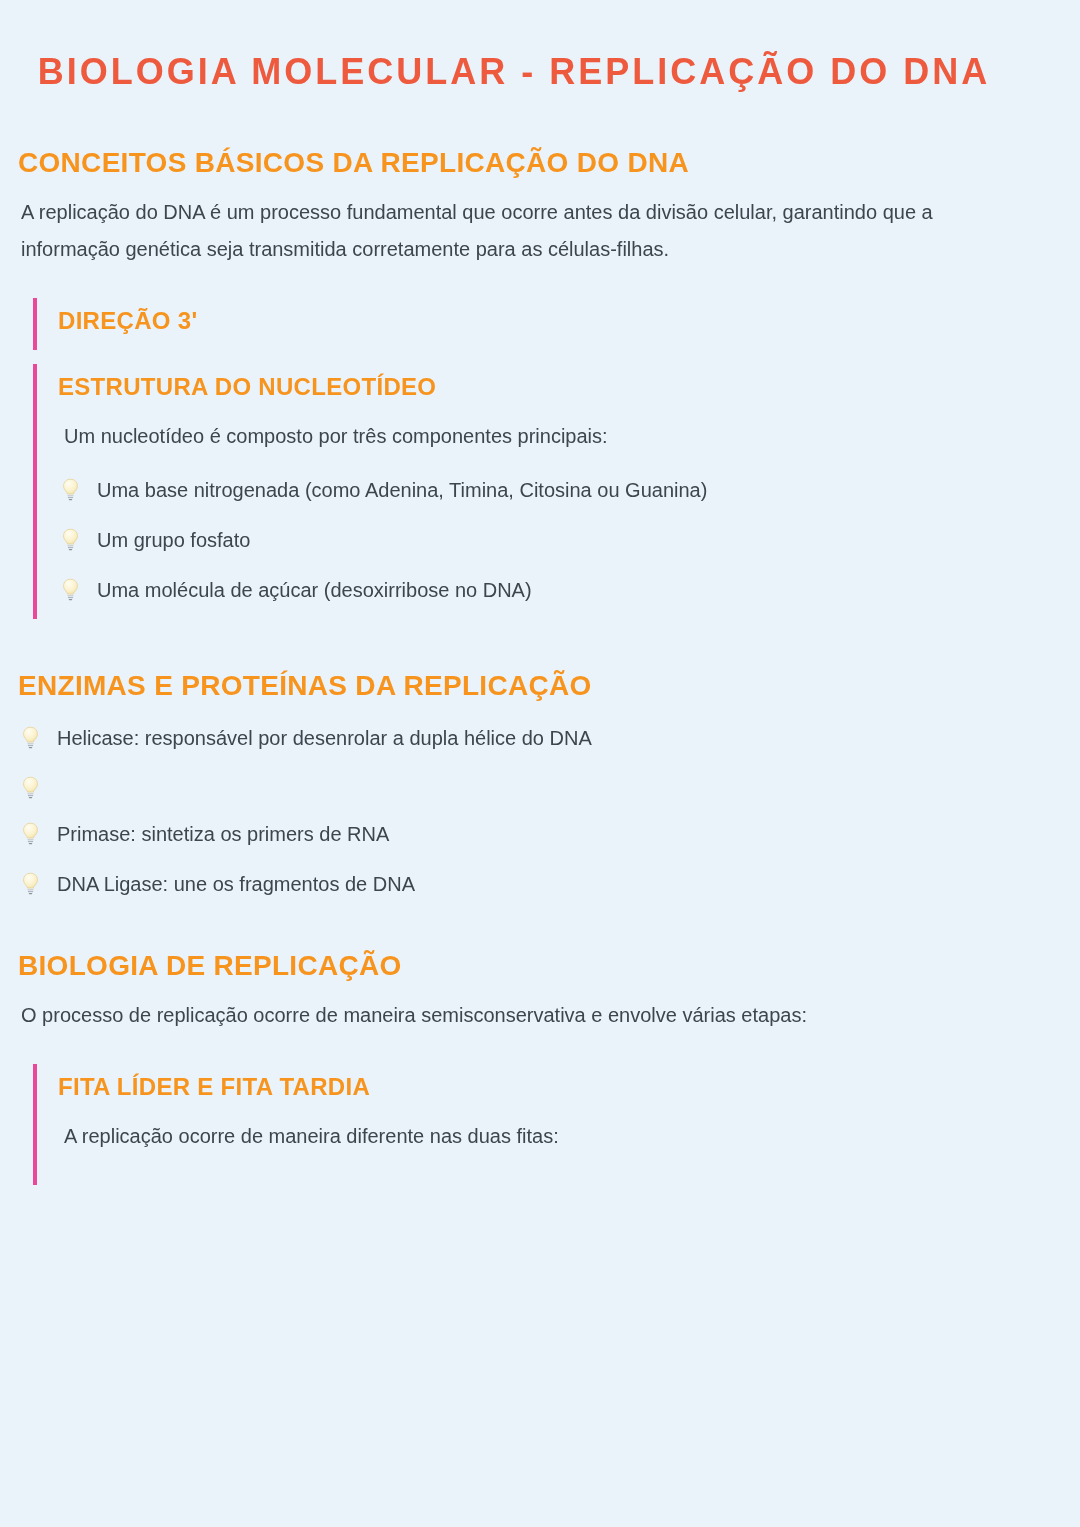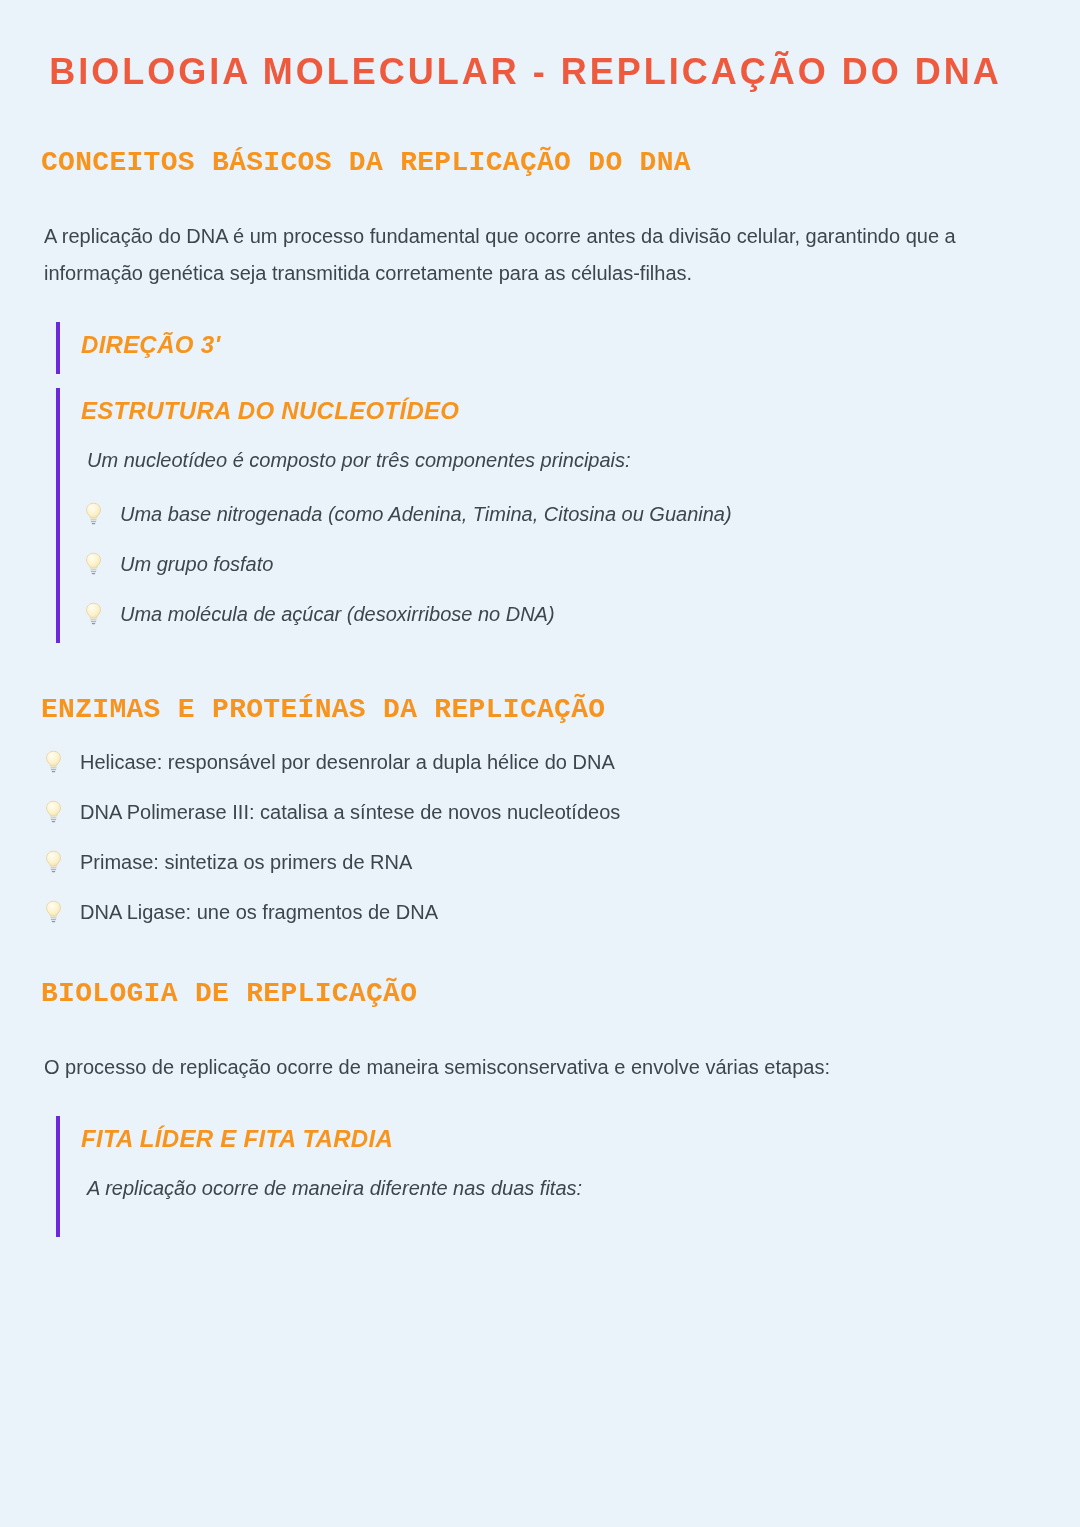--- a/index.html
+++ b/index.html
@@ -8,54 +8,52 @@
   }
   body {
     width: 1080px;
     height: 1527px;
     background: #eaf2fa;
     font-family: "Liberation Sans", sans-serif;
     color: #3d454d;
     overflow: hidden;
   }
   .page {
-    padding: 50px 70px 0 41px;
+    padding: 50px 70px 0 18px;
     box-sizing: border-box;
   }
   .doc-title {
     text-align: center;
     color: #ee5a3e;
     font-size: 36px;
     line-height: 44px;
     font-weight: 700;
     letter-spacing: 3px;
     margin: 0;
   }
   .section-heading {
     color: #f7941d;
     font-size: 28px;
     line-height: 34px;
     font-weight: 700;
     letter-spacing: 0.3px;
     margin: 50px 0 0 0;
-    font-family: Liberation Mono, monospace;
   }
   .section-heading.first {
     margin-top: 52px;
   }
   .para {
     font-size: 20px;
     line-height: 37px;
-    margin: 38px 18px 0 3px;
+    margin: 14px 18px 0 3px;
   }
   .callout {
-    border-left: 4px solid #6d28d9;
+    border-left: 4px solid #ec4899;
     margin: 30px 0 0 15px;
     padding: 8px 0 14px 21px;
-    font-style: italic;
   }
   .callout + .callout {
     margin-top: 14px;
   }
   .sub-heading {
     color: #f7941d;
     font-size: 24px;
     line-height: 30px;
     font-weight: 700;
     letter-spacing: 0.3px;
@@ -157,21 +155,20 @@
         </svg>
       <span>Helicase: responsável por desenrolar a dupla hélice do DNA</span>
     </li>
     <li>
       <svg class="bulb" viewBox="0 0 20 24" width="19" height="23">
           <path d="M10 1.2c-4.4 0-7.3 3.2-7.3 6.9 0 2.5 1.2 4.1 2.3 5.4.9 1 1.7 2 1.9 3.3h6.2c.2-1.3 1-2.3 1.9-3.3 1.1-1.3 2.3-2.9 2.3-5.4 0-3.7-2.9-6.9-7.3-6.9z" fill="url(#bulbGlass)" stroke="#e6d49c" stroke-width=".9"></path>
           <path d="M6.9 18h6.2v1.2H6.9z" fill="#c5cad0"></path>
           <path d="M7.3 20h5.4v1.1H7.3z" fill="#a8aeb5"></path>
           <path d="M8 22h4l-.7 1.4h-2.6z" fill="#8f959c"></path>
         </svg>
-      <span>DNA Polimerase III: catalisa a síntese de novos nucleotídeos</span>
     </li>
     <li>
       <svg class="bulb" viewBox="0 0 20 24" width="19" height="23">
           <path d="M10 1.2c-4.4 0-7.3 3.2-7.3 6.9 0 2.5 1.2 4.1 2.3 5.4.9 1 1.7 2 1.9 3.3h6.2c.2-1.3 1-2.3 1.9-3.3 1.1-1.3 2.3-2.9 2.3-5.4 0-3.7-2.9-6.9-7.3-6.9z" fill="url(#bulbGlass)" stroke="#e6d49c" stroke-width=".9"></path>
           <path d="M6.9 18h6.2v1.2H6.9z" fill="#c5cad0"></path>
           <path d="M7.3 20h5.4v1.1H7.3z" fill="#a8aeb5"></path>
           <path d="M8 22h4l-.7 1.4h-2.6z" fill="#8f959c"></path>
         </svg>
       <span>Primase: sintetiza os primers de RNA</span>
     </li>

